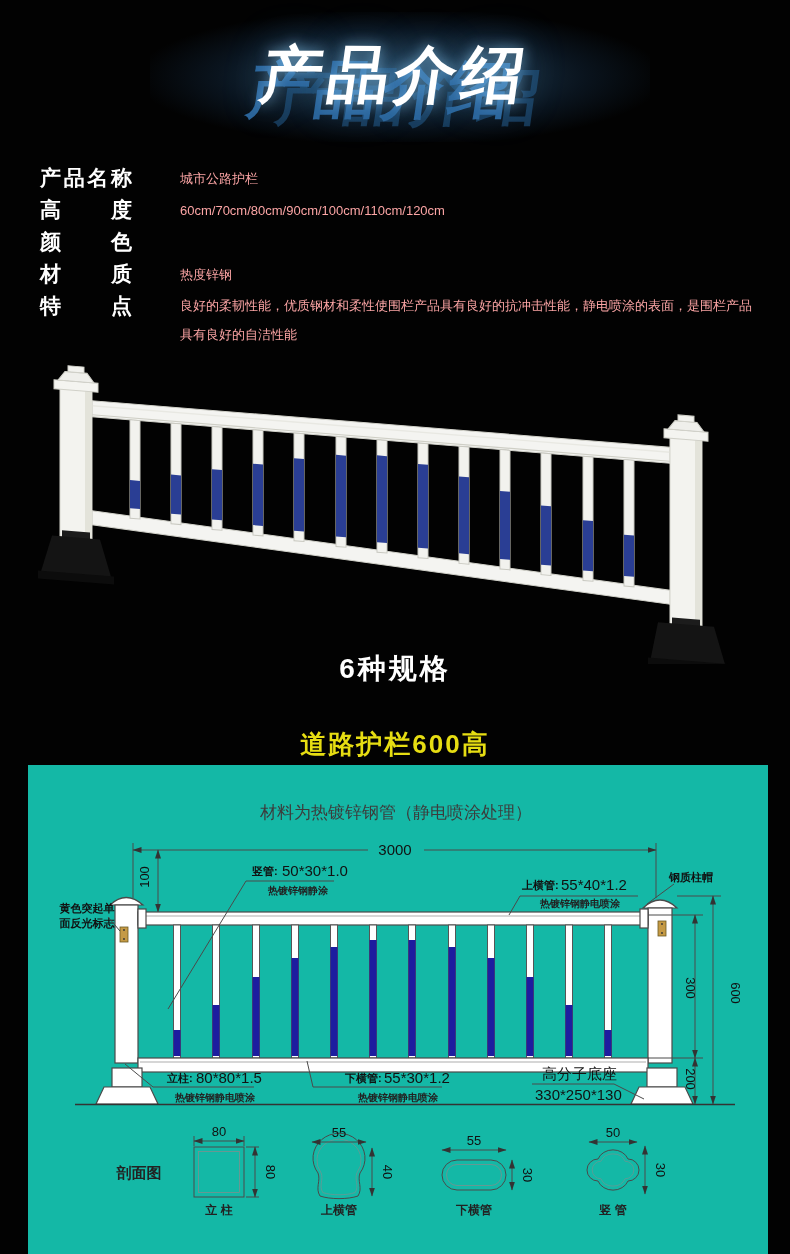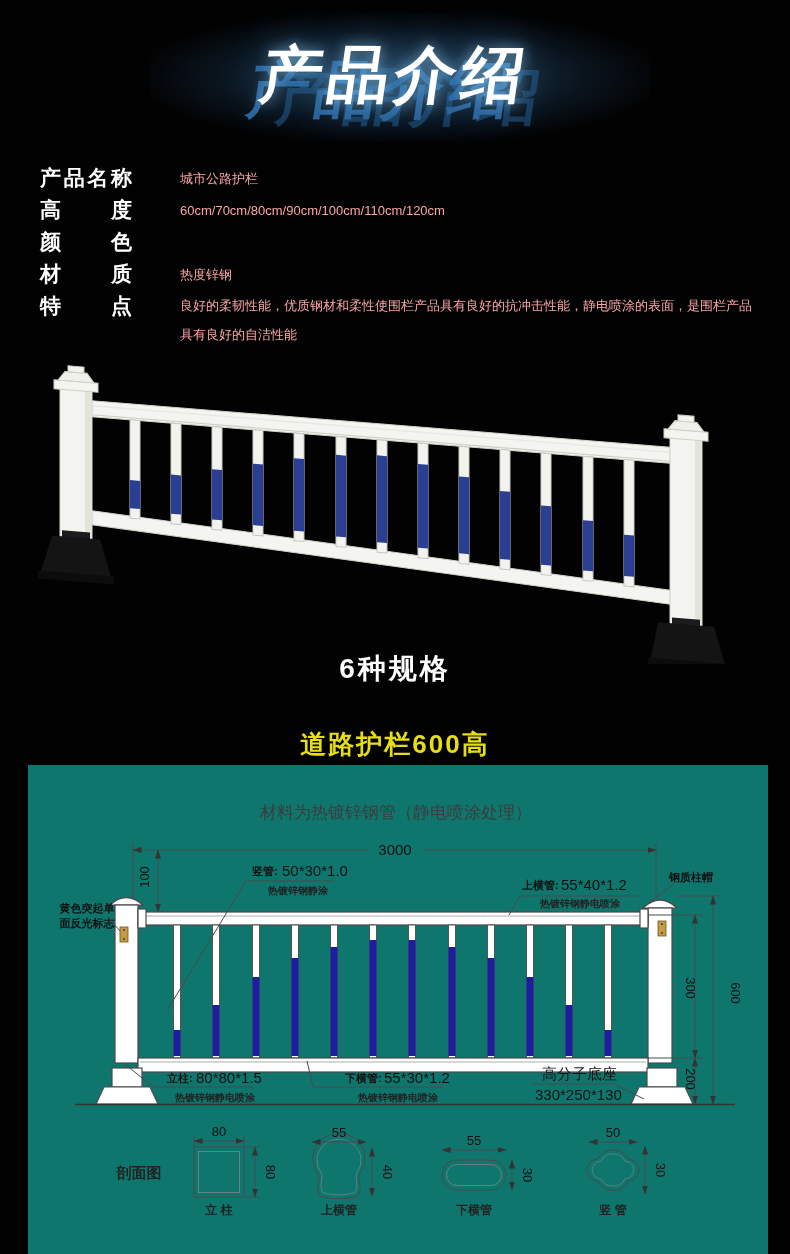--- a/index.html
+++ b/index.html
@@ -28,21 +28,21 @@
   .spec-row.tall .spec-value { line-height:29px; margin-top:-4px; }
 
   
   .photo-svg { position:absolute; left:0; top:352px; }
   .big-head { position:absolute; left:0; top:650px; width:790px; text-align:center;
     color:#ffffff; font-size:28px; font-weight:bold; letter-spacing:3px; }
   .sub-head { position:absolute; left:0; top:711px; width:790px; text-align:center;
     color:#e6dd12; font-size:26px; font-weight:bold; letter-spacing:2px;margin-top:16px; }
 
   
-  .panel { position:absolute; left:28px; top:765px; width:740px; height:489px; background:#0f766e; }
+  .panel { position:absolute; left:28px; top:765px; width:740px; height:489px; background:#14b8a6; }
 
   
   .d-title { font-size:17px; fill:#3c3c3c; }
   .d-num   { font-size:15px; fill:#111; }
   .d-num-s { font-size:13px; fill:#111; }
   .d-name  { font-size:11px; font-weight:bold; fill:#111; }
   .d-size  { font-size:15px; fill:#111; }
   .d-coat  { font-size:10px; font-weight:bold; fill:#222; }
   .d-lab   { font-size:12px; font-weight:bold; fill:#222; }
   .d-sec   { font-size:15px; font-weight:bold; fill:#222; }

